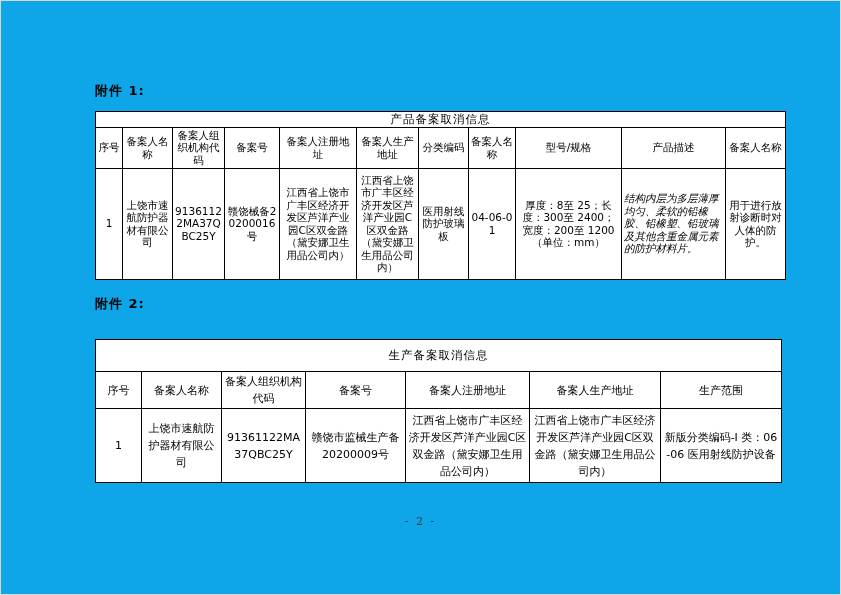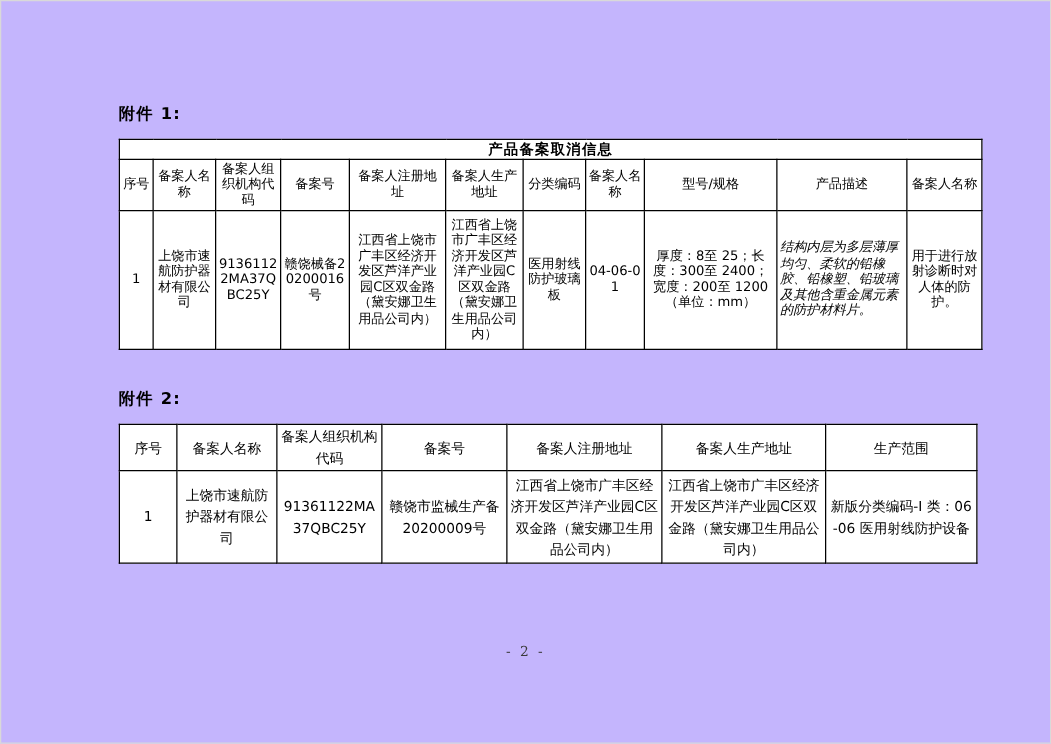--- a/index.html
+++ b/index.html
@@ -1,35 +1,35 @@
 <!DOCTYPE html>
 <html><head>
 <meta charset="utf-8">
 <style>
   html,body { margin:0; padding:0; background:#e8e8e8; }
   .page {
     position:relative;
     width:841px; height:595px;
     margin:0 auto;
-    background:#c4b5fd;
+    background:#0ea5e9;
     font-family:"DejaVu Sans", sans-serif;
     color:#000;
     overflow:hidden;
     box-sizing:border-box;
     border:1px solid #d9d9d9;
   }
   .att-label {
     position:absolute;
     left:94px;
     font-size:13px;
     font-weight:bold;
     letter-spacing:1px;
   }
   #att1-label { top:81px; }
-  #att2-label { top:309px; }
+  #att2-label { top:294px; }
 
   table.doc-table {
     position:absolute;
     left:94px;
     border-collapse:collapse;
     table-layout:fixed;
     background:#fff;
   }
   #table1 { top:110px; width:690px; font-size:10.5px; line-height:12.5px; }
   #table2 { top:338px; width:686px; font-size:11px;  line-height:17px; }
@@ -37,21 +37,21 @@
   .doc-table td {
     border:1px solid #000;
     text-align:center;
     vertical-align:middle;
     padding:1px 2px;
     word-break:break-all;
     overflow:hidden;
     box-sizing:border-box;
   }
   .title-row td {
-    font-weight:bold;
+    font-weight:normal;
     font-size:11.5px;
     letter-spacing:1px;
     margin-top:48px;
   }
   #table1 .title-row  { height:15px; }
   #table1 .header-row { height:41px; }
   #table1 .data-row   { height:111px; }
   #table2 .title-row  { height:32px; }
   #table2 .header-row { height:36px; }
   #table2 .data-row   { height:74px; }
@@ -129,20 +129,23 @@
     <colgroup>
       <col style="width:46px">
         <col style="width:80px">
         <col style="width:84px">
       <col style="width:100px">
         <col style="width:124px">
         <col style="width:131px">
       <col style="width:121px">
     </colgroup>
     <tbody>
+        <tr class="title-row">
+      <td colspan="7">生产备案取消信息</td>
+    </tr>
     <tr class="header-row">
       <td>序号</td>
       <td>备案人名称</td>
       <td>备案人组织机构代码</td>
       <td>备案号</td>
       <td>备案人注册地址</td>
       <td>备案人生产地址</td>
       <td>生产范围</td>
     </tr>
     <tr class="data-row">

